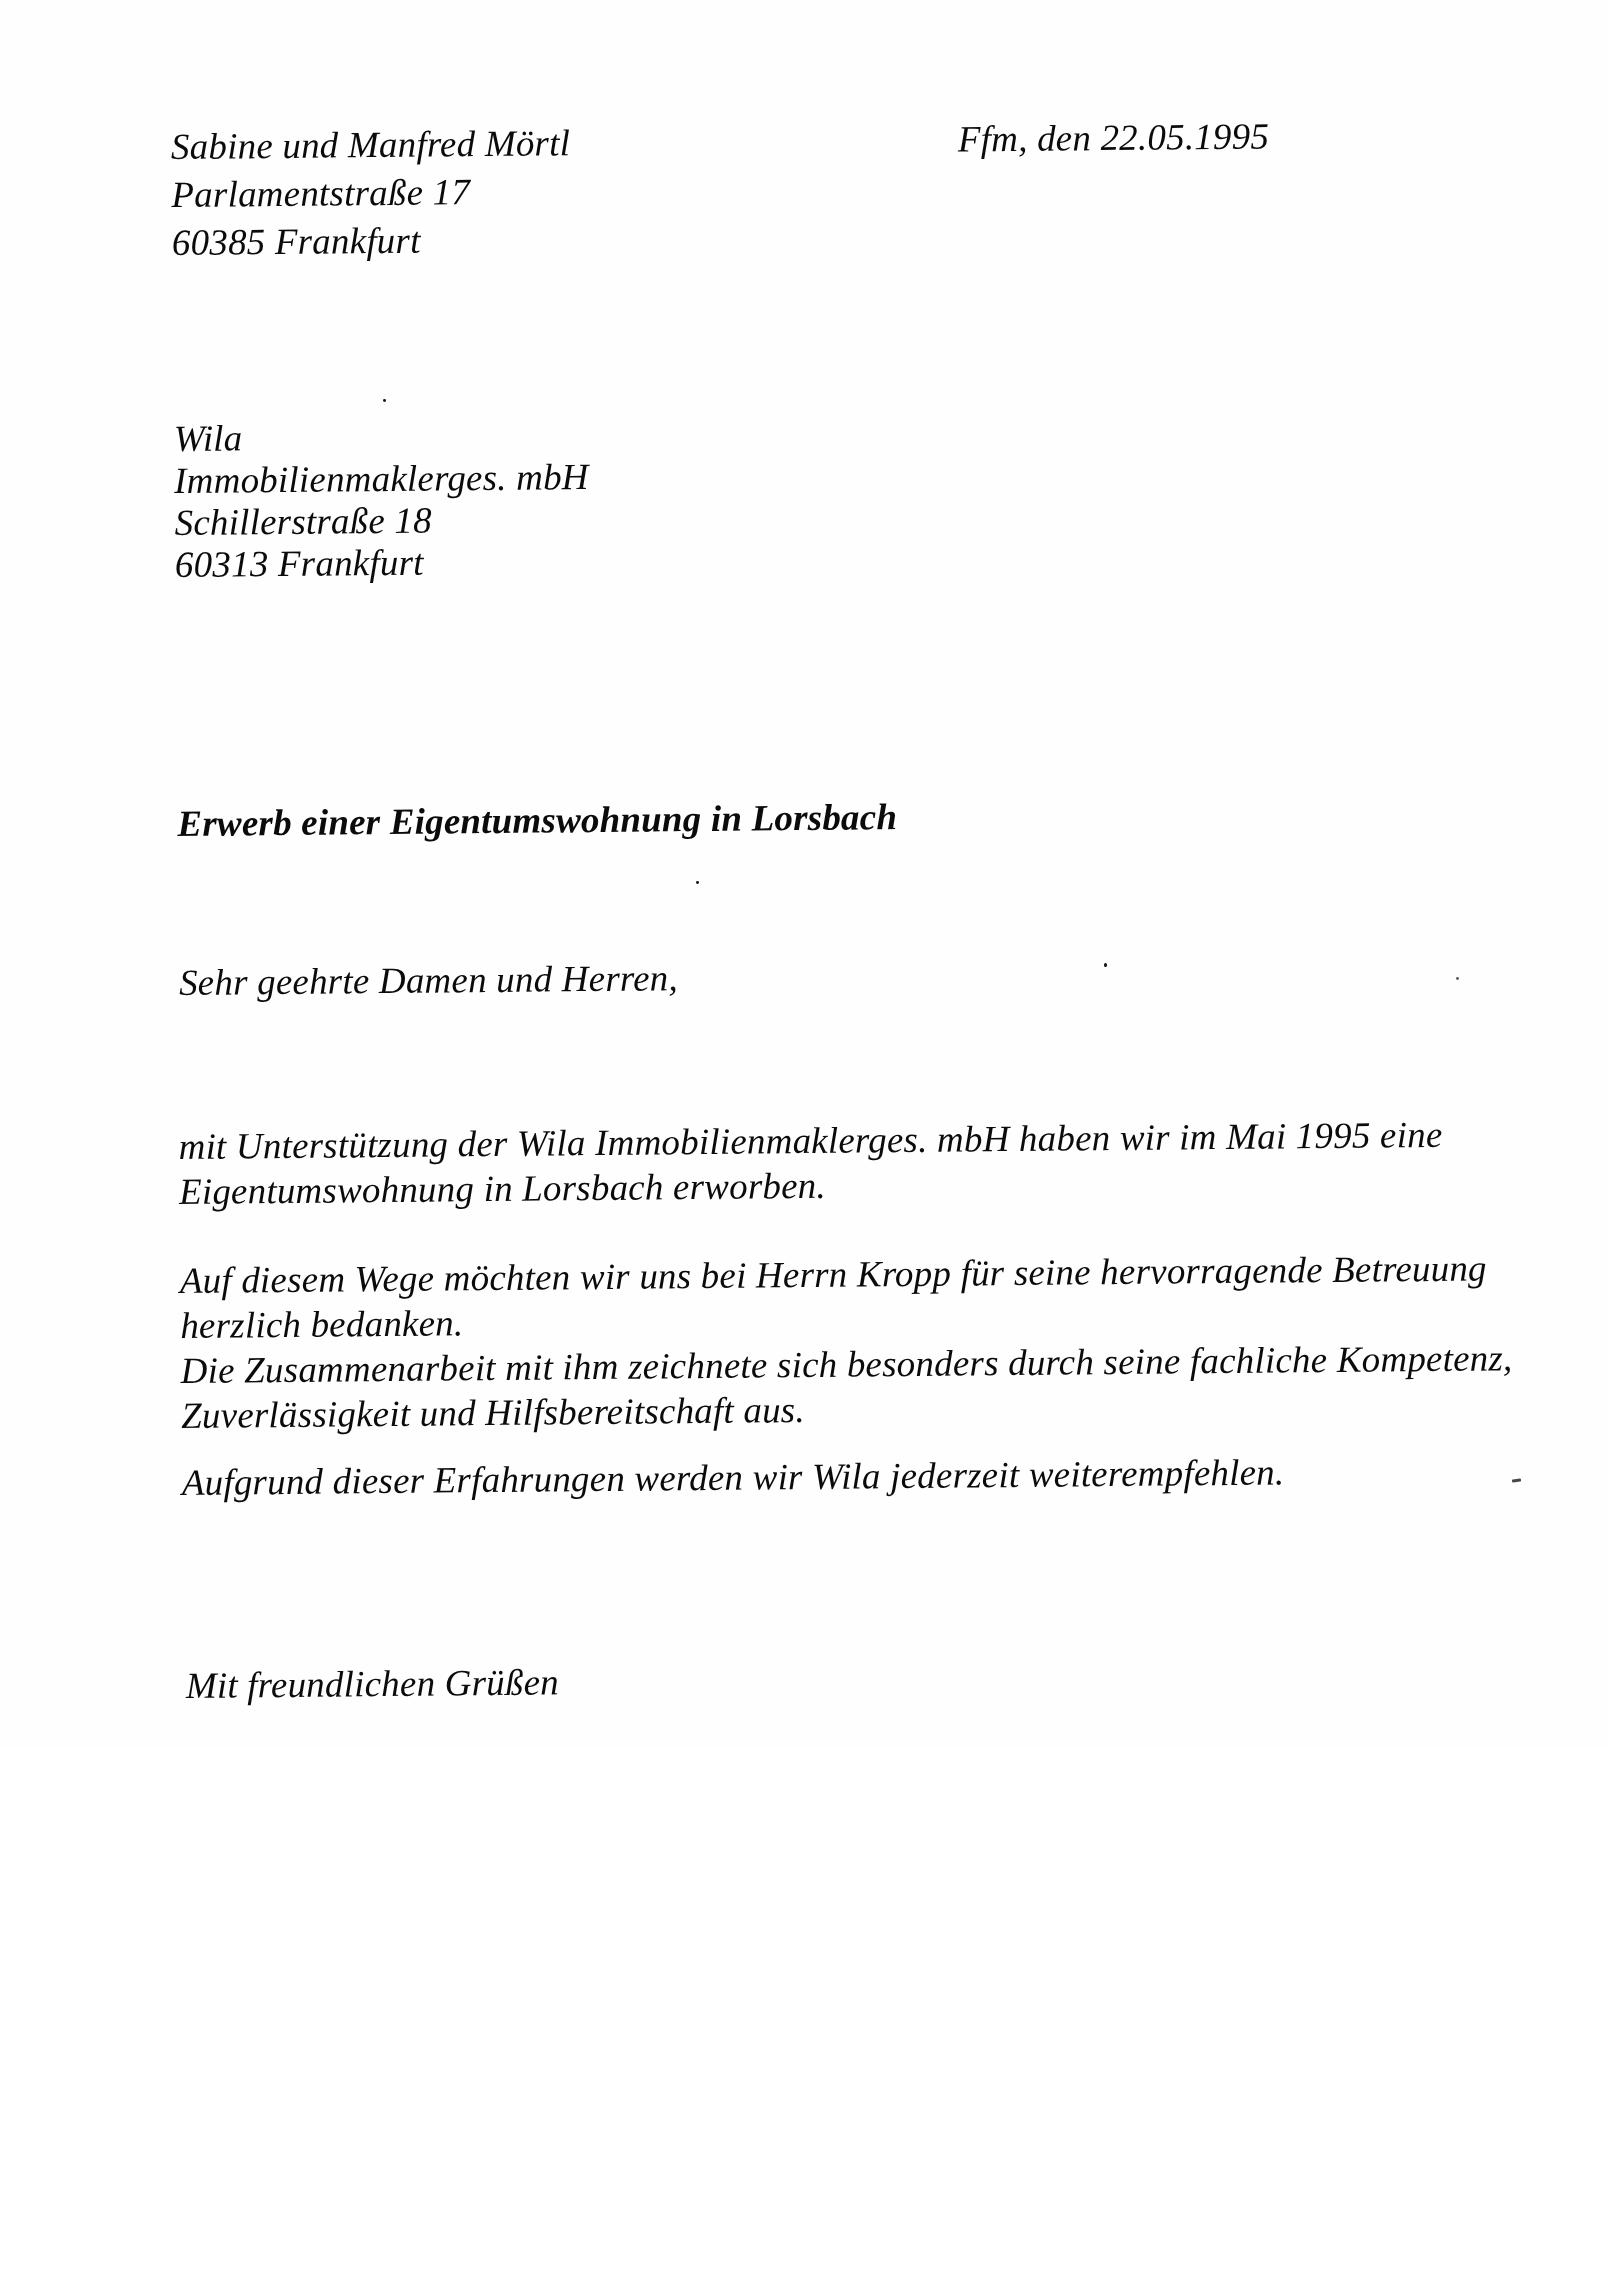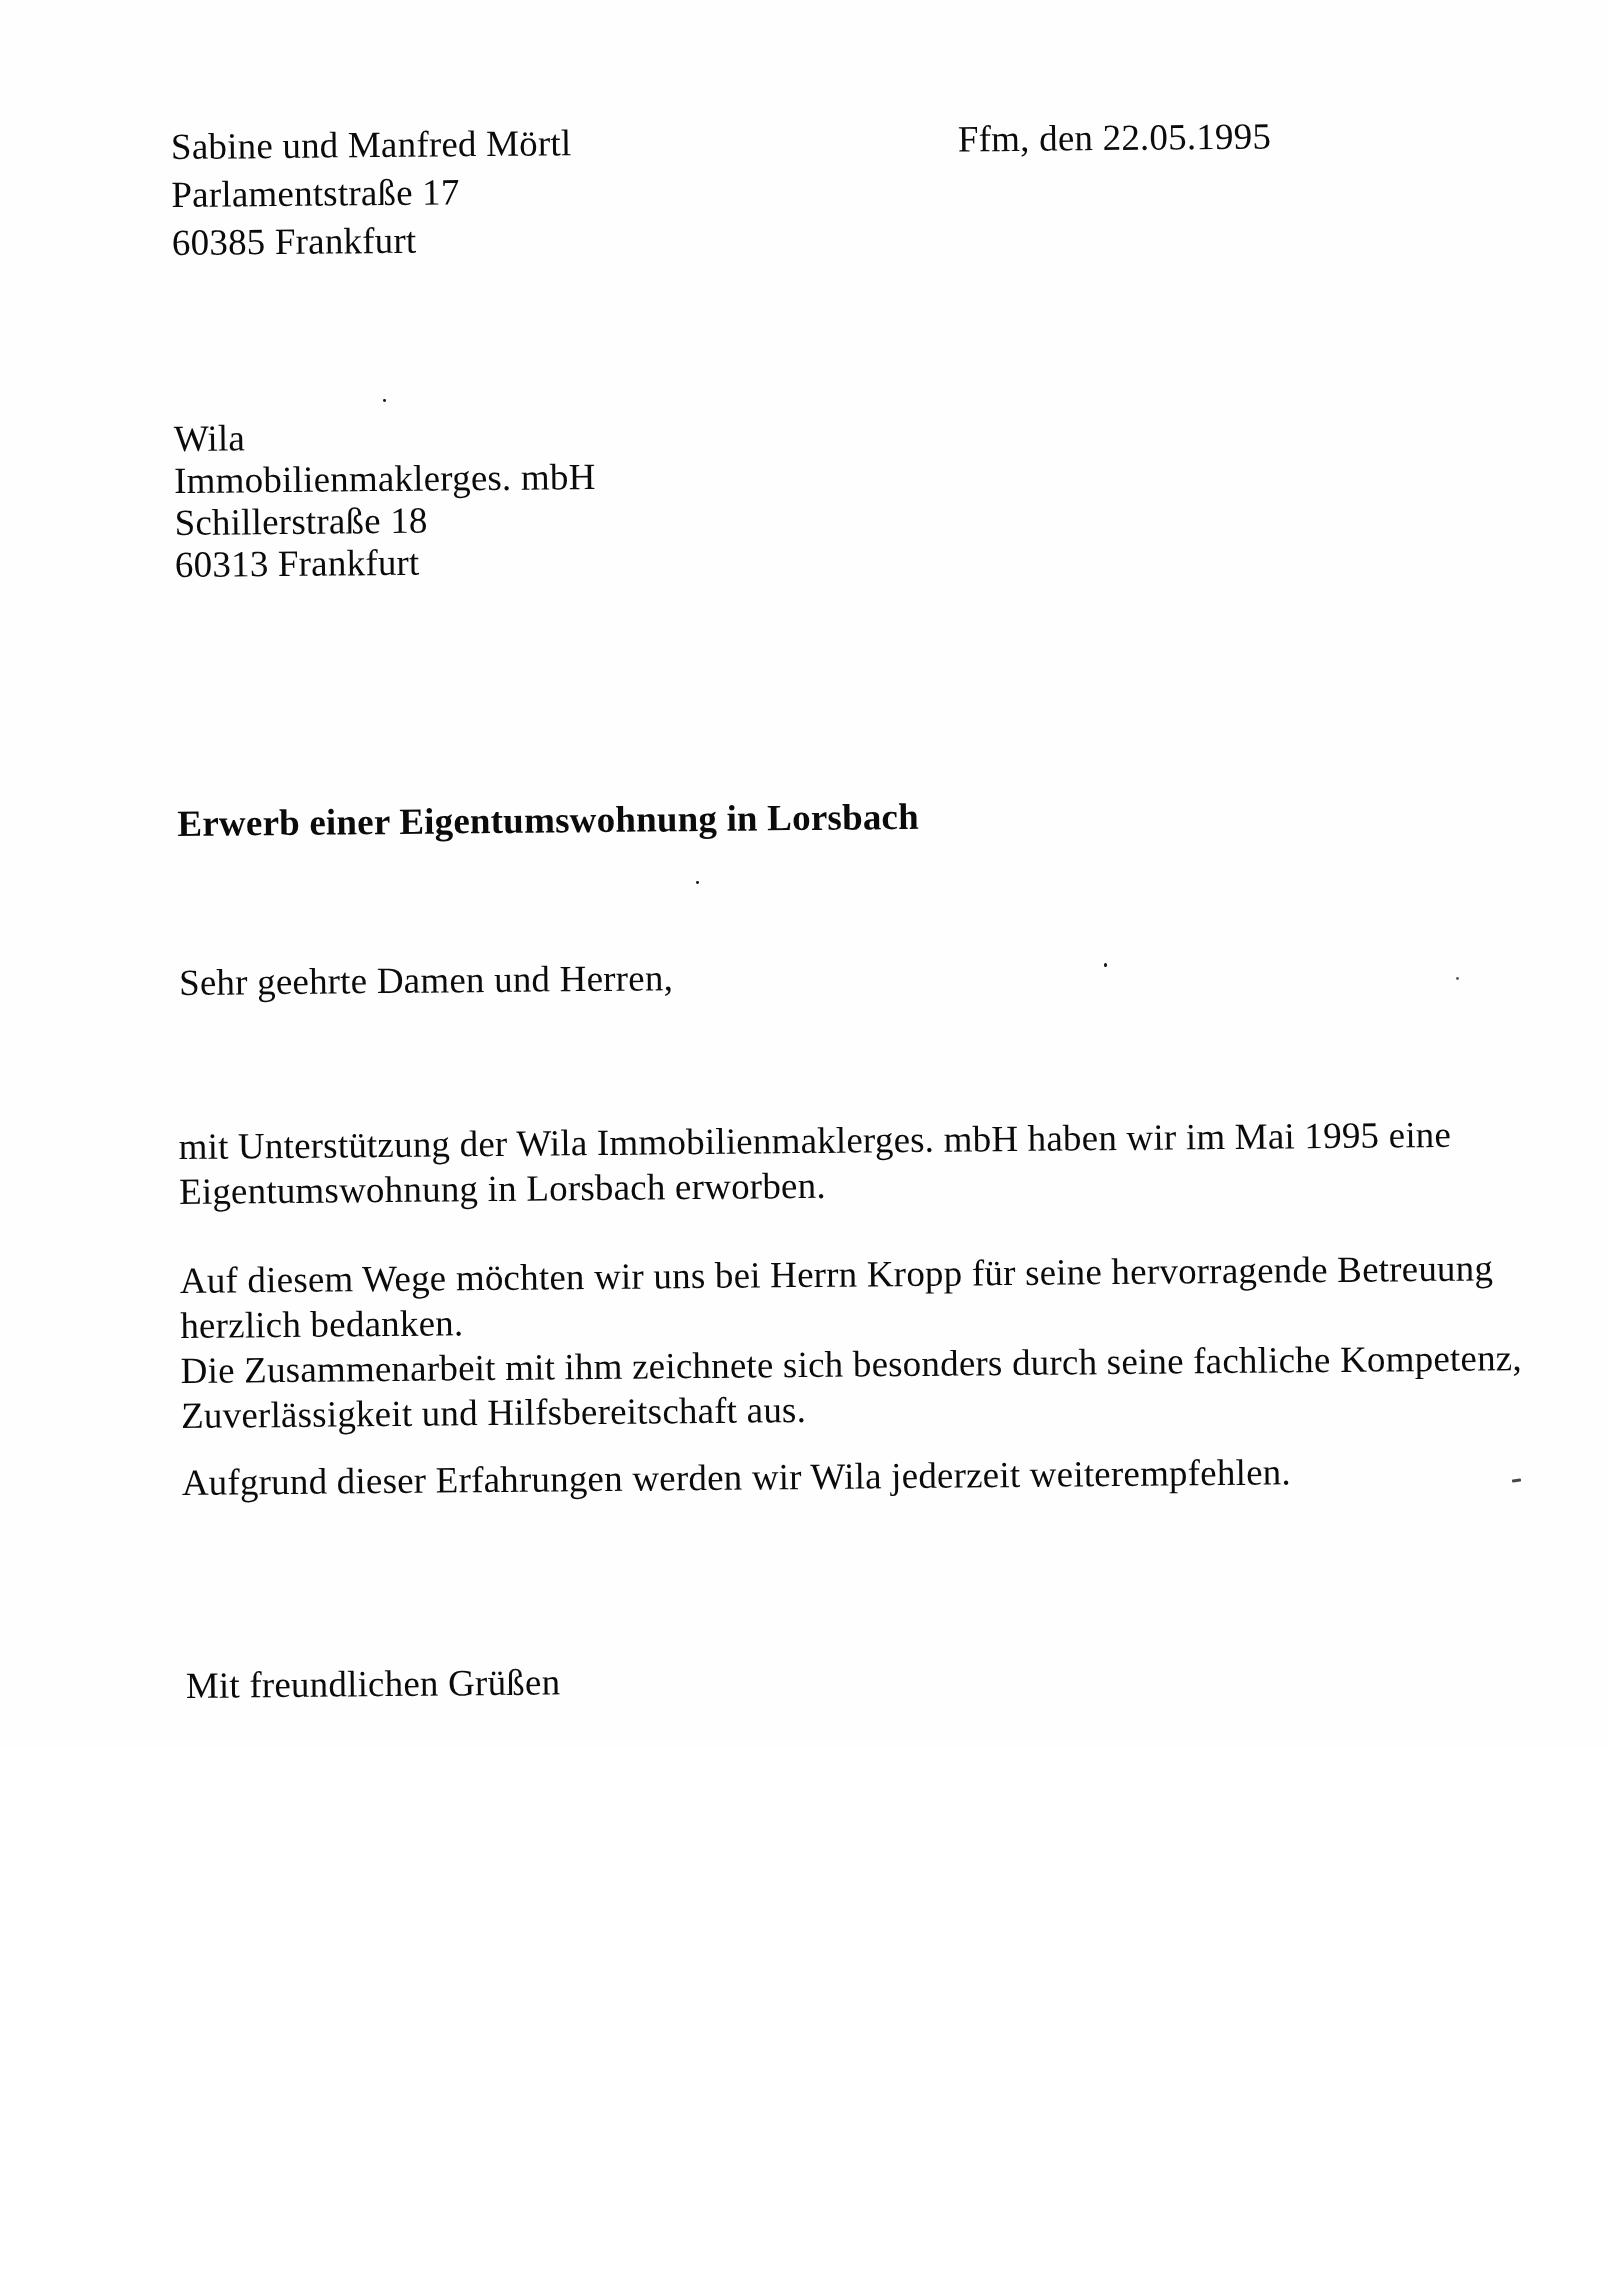--- a/index.html
+++ b/index.html
@@ -4,20 +4,21 @@
 <title>Document</title>
 <style>
   html, body { margin: 0; padding: 0; background: #ffffff; }
   .page {
     position: relative;
     width: 1608px;
     height: 1748px;
     background: #fefefe;
     overflow: hidden;
     font-family: "Liberation Serif", "DejaVu Serif", serif;
+    font-style: italic;
     color: #0b0b0b;
   }
   
   .scan-rotate {
     position: absolute;
     inset: 0;
     transform: rotate(-0.55deg);
     transform-origin: 50% 50%;
   }
   .blk { position: absolute; font-size: 37px; letter-spacing: 0.2px; }

